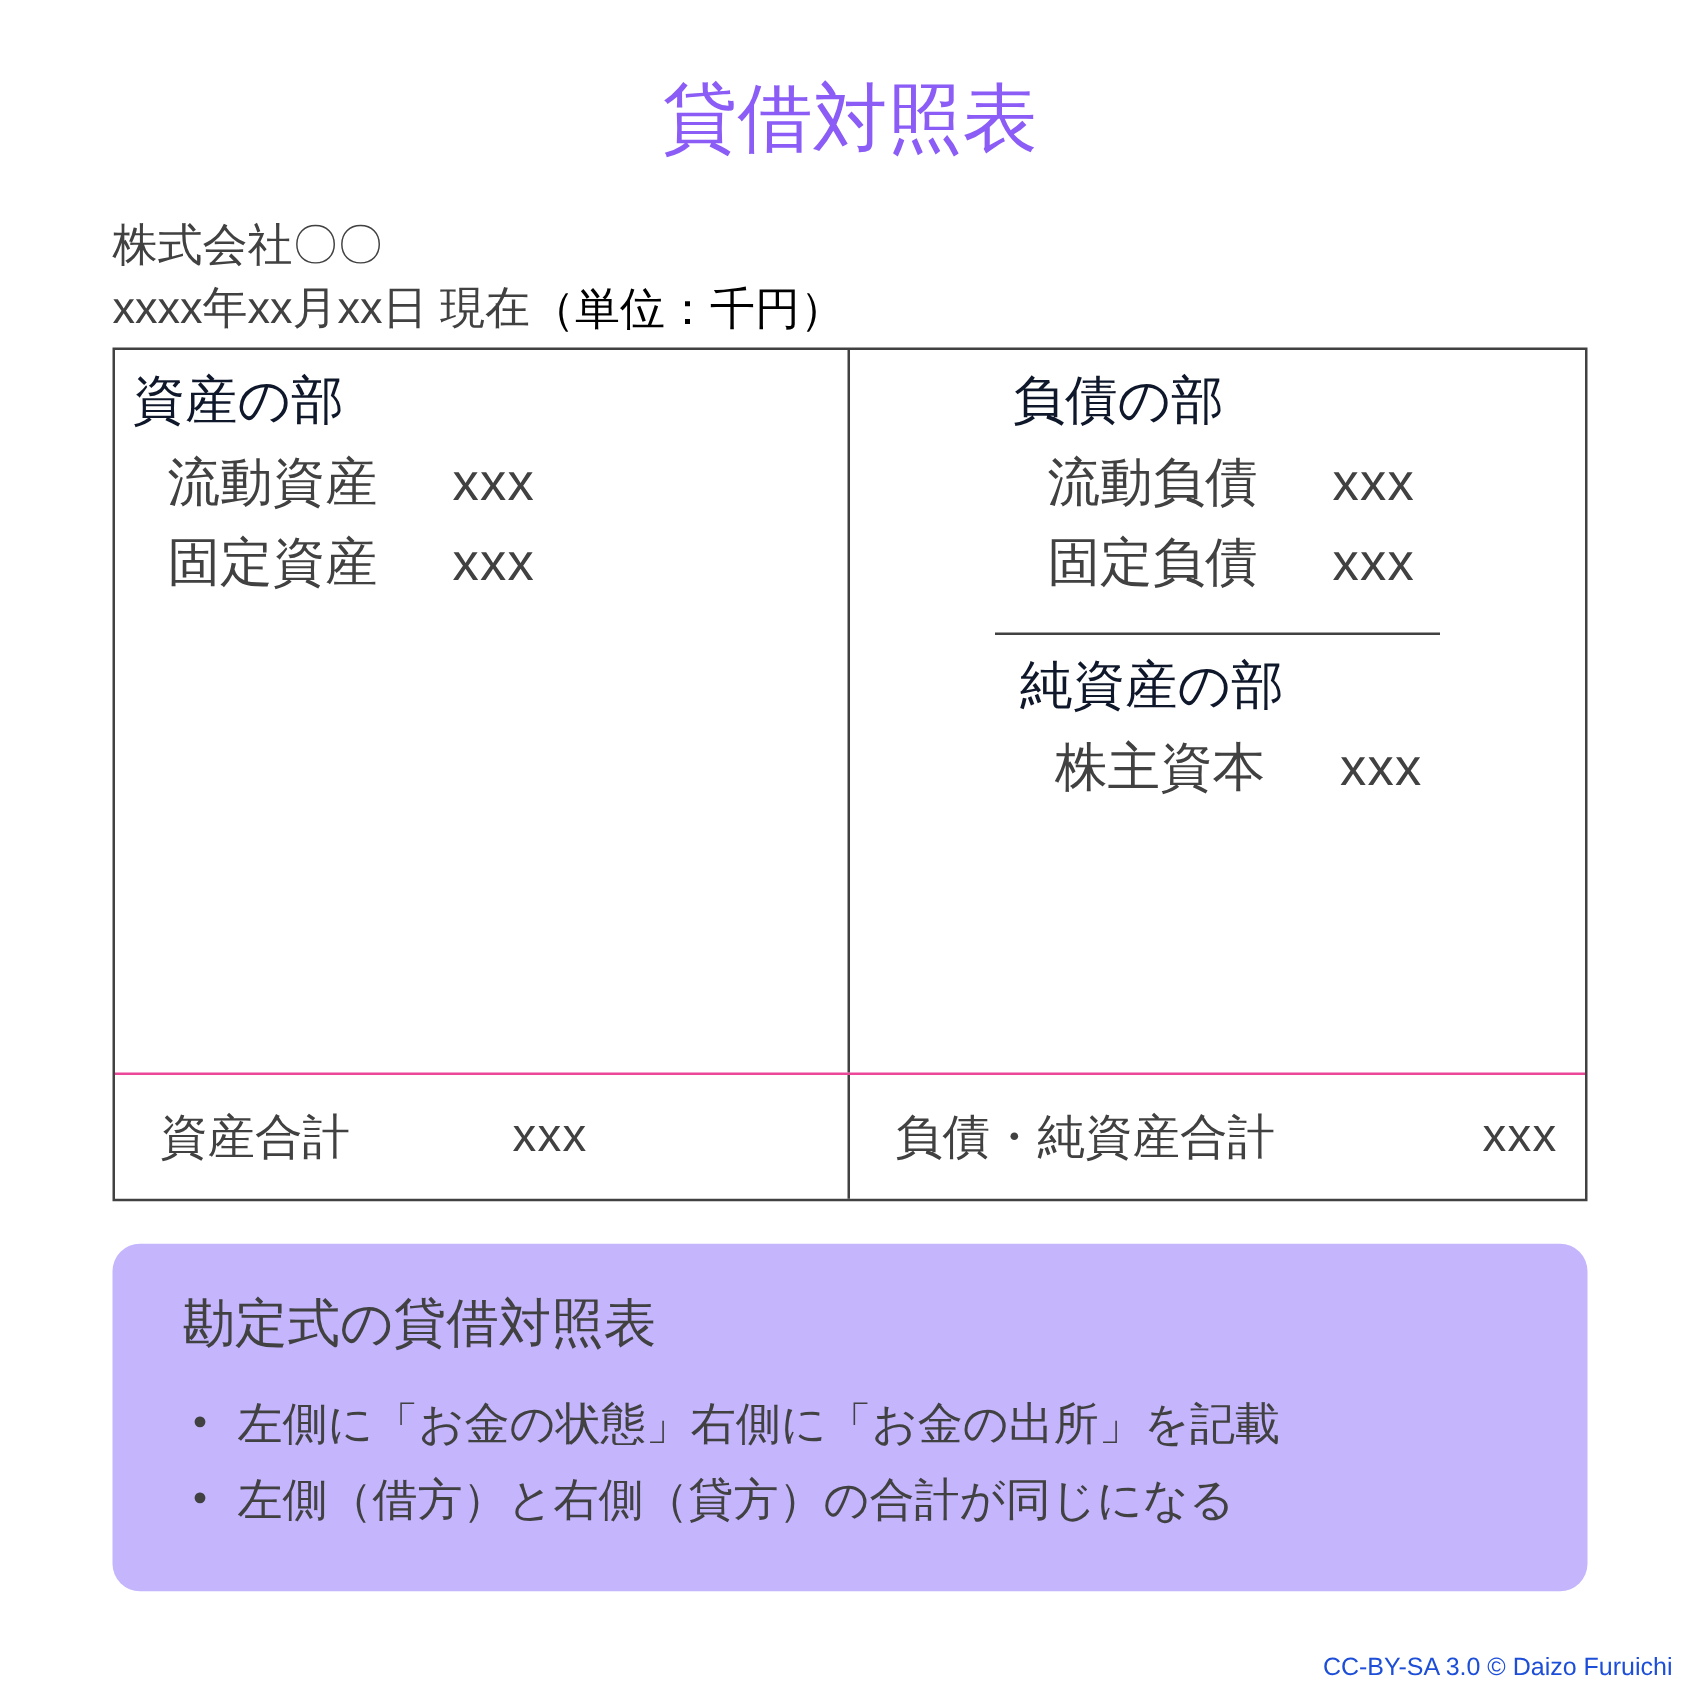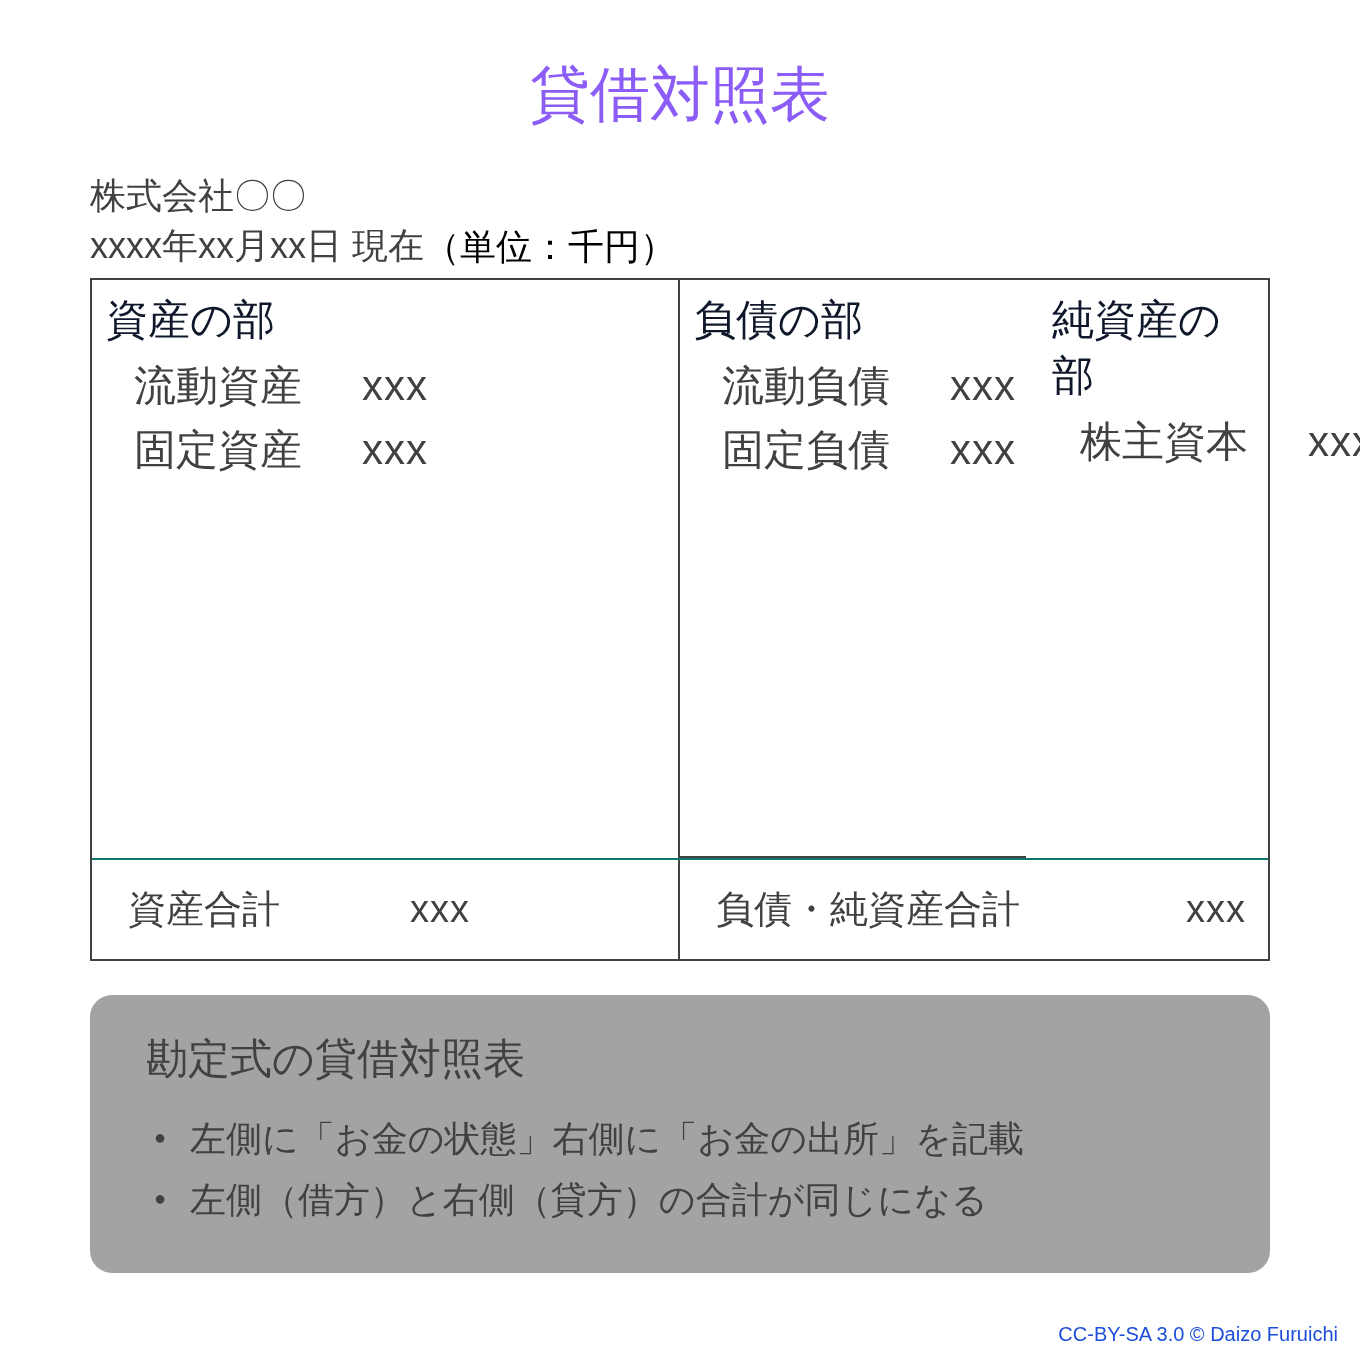--- a/index.html
+++ b/index.html
@@ -48,21 +48,22 @@
       width: 100%;
     }
     .left-col {
       width: 50%;
       border-right: 2px solid #414141;
       padding: 12px 20px 20px 14px;
     }
     .right-col {
       width: 50%;
       display: flex;
-      flex-direction: row;
+      flex-direction: column;
+      align-items: center;
     }
     .right-top {
       border-bottom: 2px solid #414141;
       padding: 12px 20px 20px 14px;
     }
     .right-bottom {
       padding: 12px 20px 20px 14px;
       flex: 1;
       margin-left: 12px;
     }
@@ -87,21 +88,21 @@
       letter-spacing: 1px;
     }
     .left-col .section-body {
       min-height: 480px;
     }
     .right-bottom .section-body {
       min-height: 190px;
     }
     .totals-row {
       display: flex;
-      border-top: 2px solid #0f766e;
+      border-top: 2px solid #ec4899;
     }
     .total-cell {
       width: 50%;
       padding: 24px 22px 24px 36px;
       display: flex;
       align-items: center;
       font-size: 38px;
       color: #414141;
     }
     .total-cell.left {
@@ -112,21 +113,21 @@
     }
     .total-value {
       margin-left: auto;
       padding-left: 20px;
       letter-spacing: 1px;
     }
     .total-cell.left .total-value {
       margin-left: 110px;
     }
     .note-box {
-      background: #a3a3a3;
+      background: #c4b5fd;
       border-radius: 22px;
       margin-top: 34px;
       padding: 36px 46px 40px 46px;
     }
     .note-title {
       font-size: 42px;
       color: #414141;
       margin-bottom: 24px;
       padding-left: 10px;
     }

